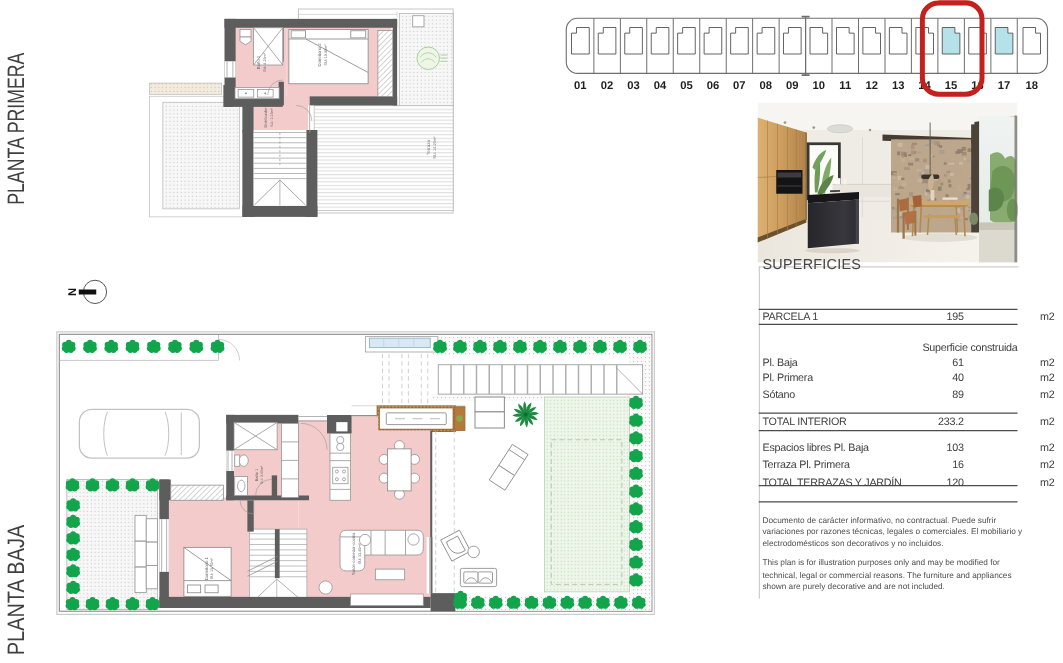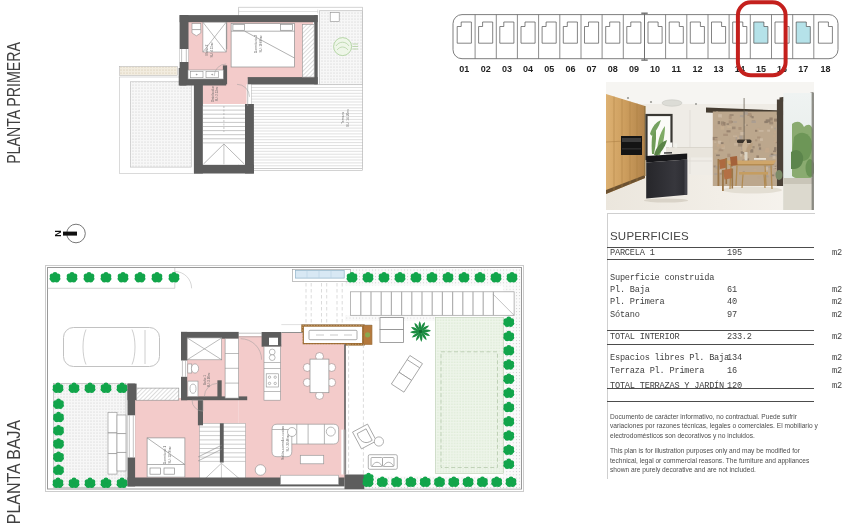--- a/index.html
+++ b/index.html
@@ -1,22 +1,22 @@
 <!DOCTYPE html>
 <html><head>
 <meta charset="utf-8">
 <style>
   html,body{margin:0;padding:0;}
   body{width:850px;height:530px;background:#ffffff;position:relative;overflow:hidden;
        font-family:"Liberation Sans", sans-serif;}
   .abs{position:absolute;}
   .vlabel{position:absolute;color:#404040;font-size:19px;letter-spacing:0;
           transform:rotate(-90deg) scaleX(0.70);transform-origin:center center;white-space:nowrap;}
-  .trow{position:absolute;left:610px;width:204px;font-size:8.6px;letter-spacing:-0.2px;color:#414141;font-family:Liberation Mono, monospace;}
-  .tnum{position:absolute;left:117px;width:44px;text-align:left;}
+  .trow{position:absolute;left:610px;width:204px;font-size:8.6px;letter-spacing:-0.2px;color:#414141;}
+  .tnum{position:absolute;left:117px;width:44px;text-align:right;}
   .tm2{position:absolute;left:174px;padding-left:48px;}
   .rule{position:absolute;left:607px;width:206.5px;height:1px;background:#4c4c4c;}
 </style>
 </head>
 <body>
 
 <div class="vlabel" style="left:-72px;top:92px;width:172px;text-align:center;transform:rotate(-90deg) scaleX(0.745);">PLANTA PRIMERA</div>
 
 <div class="vlabel" style="left:-53px;top:460.5px;width:134px;text-align:center;transform:rotate(-90deg) scaleX(0.84);">PLANTA BAJA</div>
 
@@ -955,39 +955,39 @@
 <g>
 <path d="M137,70 C135,64 137,60 140,57 C142,61 141,66 139,70 Z" fill="#c8b294"></path>
 <path d="M140,70 C141,64 144,61 147,61 C146,66 144,69 142,71 Z" fill="#b89f80"></path>
 <rect x="138.5" y="70" width="3" height="8.5" fill="#ddd5c5"></rect>
 <rect x="148" y="76" width="12" height="1.8" fill="#e8e2d6"></rect>
 </g>
 </svg>
 
 <div class="abs" style="left:607px;top:213px;width:207px;height:265px;border-top:1px solid #cfcfcf;border-left:1px solid #cfcfcf;"></div>
 
-<div class="abs" style="left:610px;top:230px;font-size:11.5px;color:#454545;letter-spacing:0.2px;">SUPERFICIES</div>
+<div class="abs" style="left:610px;top:206px;font-size:11.5px;color:#454545;letter-spacing:0.2px;">SUPERFICIES</div>
 <div class="rule" style="top:246.5px"></div>
 
 <div class="trow" style="top:248px">PARCELA 1<span class="tnum">195</span><span class="tm2">m2</span></div>
 <div class="rule" style="top:258.5px"></div>
 
-<div class="trow" style="top:272.5px;text-align:left;">Superficie construida</div>
+<div class="trow" style="top:272.5px;text-align:right;">Superficie construida</div>
 
 <div class="trow" style="top:284.5px">Pl. Baja<span class="tnum">61</span><span class="tm2">m2</span></div>
 
 <div class="trow" style="top:297px">Pl. Primera<span class="tnum">40</span><span class="tm2">m2</span></div>
 
-<div class="trow" style="top:309.5px">Sótano<span class="tnum">97</span><span class="tm2">m2</span></div>
+<div class="trow" style="top:309.5px">Sótano<span class="tnum">89</span><span class="tm2">m2</span></div>
 <div class="rule" style="top:330px"></div>
 
 <div class="trow" style="top:332px">TOTAL INTERIOR<span class="tnum">233.2</span><span class="tm2">m2</span></div>
 <div class="rule" style="top:343.5px"></div>
 
-<div class="trow" style="top:353px">Espacios libres Pl. Baja<span class="tnum">134</span><span class="tm2">m2</span></div>
+<div class="trow" style="top:353px">Espacios libres Pl. Baja<span class="tnum">103</span><span class="tm2">m2</span></div>
 
 <div class="trow" style="top:366px">Terraza Pl. Primera<span class="tnum">16</span><span class="tm2">m2</span></div>
 <div class="rule" style="top:387.5px"></div>
 
 <div class="trow" style="top:381px">TOTAL TERRAZAS Y JARDÍN<span class="tnum">120</span><span class="tm2">m2</span></div>
 <div class="rule" style="top:400.5px"></div>
 
 <div class="abs" style="left:610px;top:411.5px;white-space:nowrap;font-size:6.6px;line-height:9.5px;color:#4d4d4d;">Documento de carácter informativo, no contractual. Puede sufrir<br>variaciones por razones técnicas, legales o comerciales. El mobiliario y<br>electrodomésticos son decorativos y no incluidos.</div>
 
 <div class="abs" style="left:610px;top:446px;white-space:nowrap;font-size:6.6px;line-height:9.5px;color:#4d4d4d;">This plan is for illustration purposes only and may be modified for<br>technical, legal or commercial reasons. The furniture and appliances<br>shown are purely decorative and are not included.</div>

